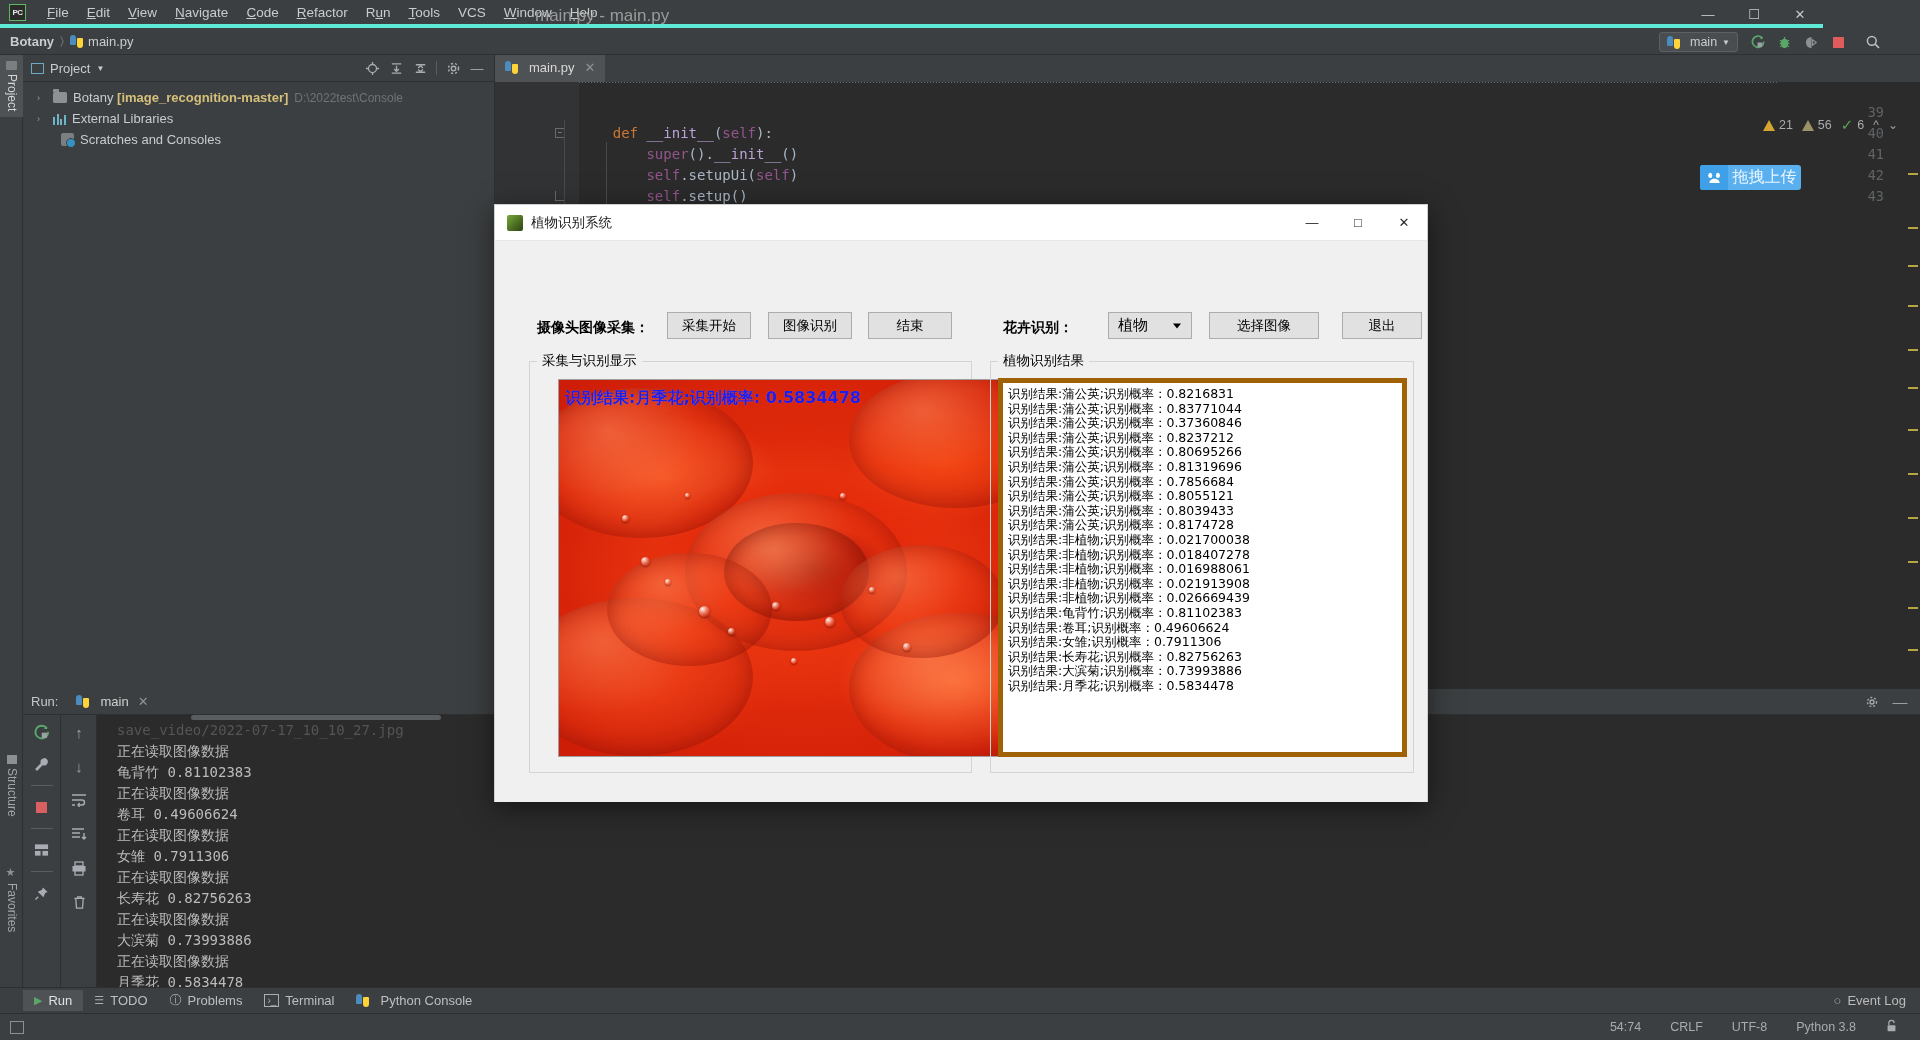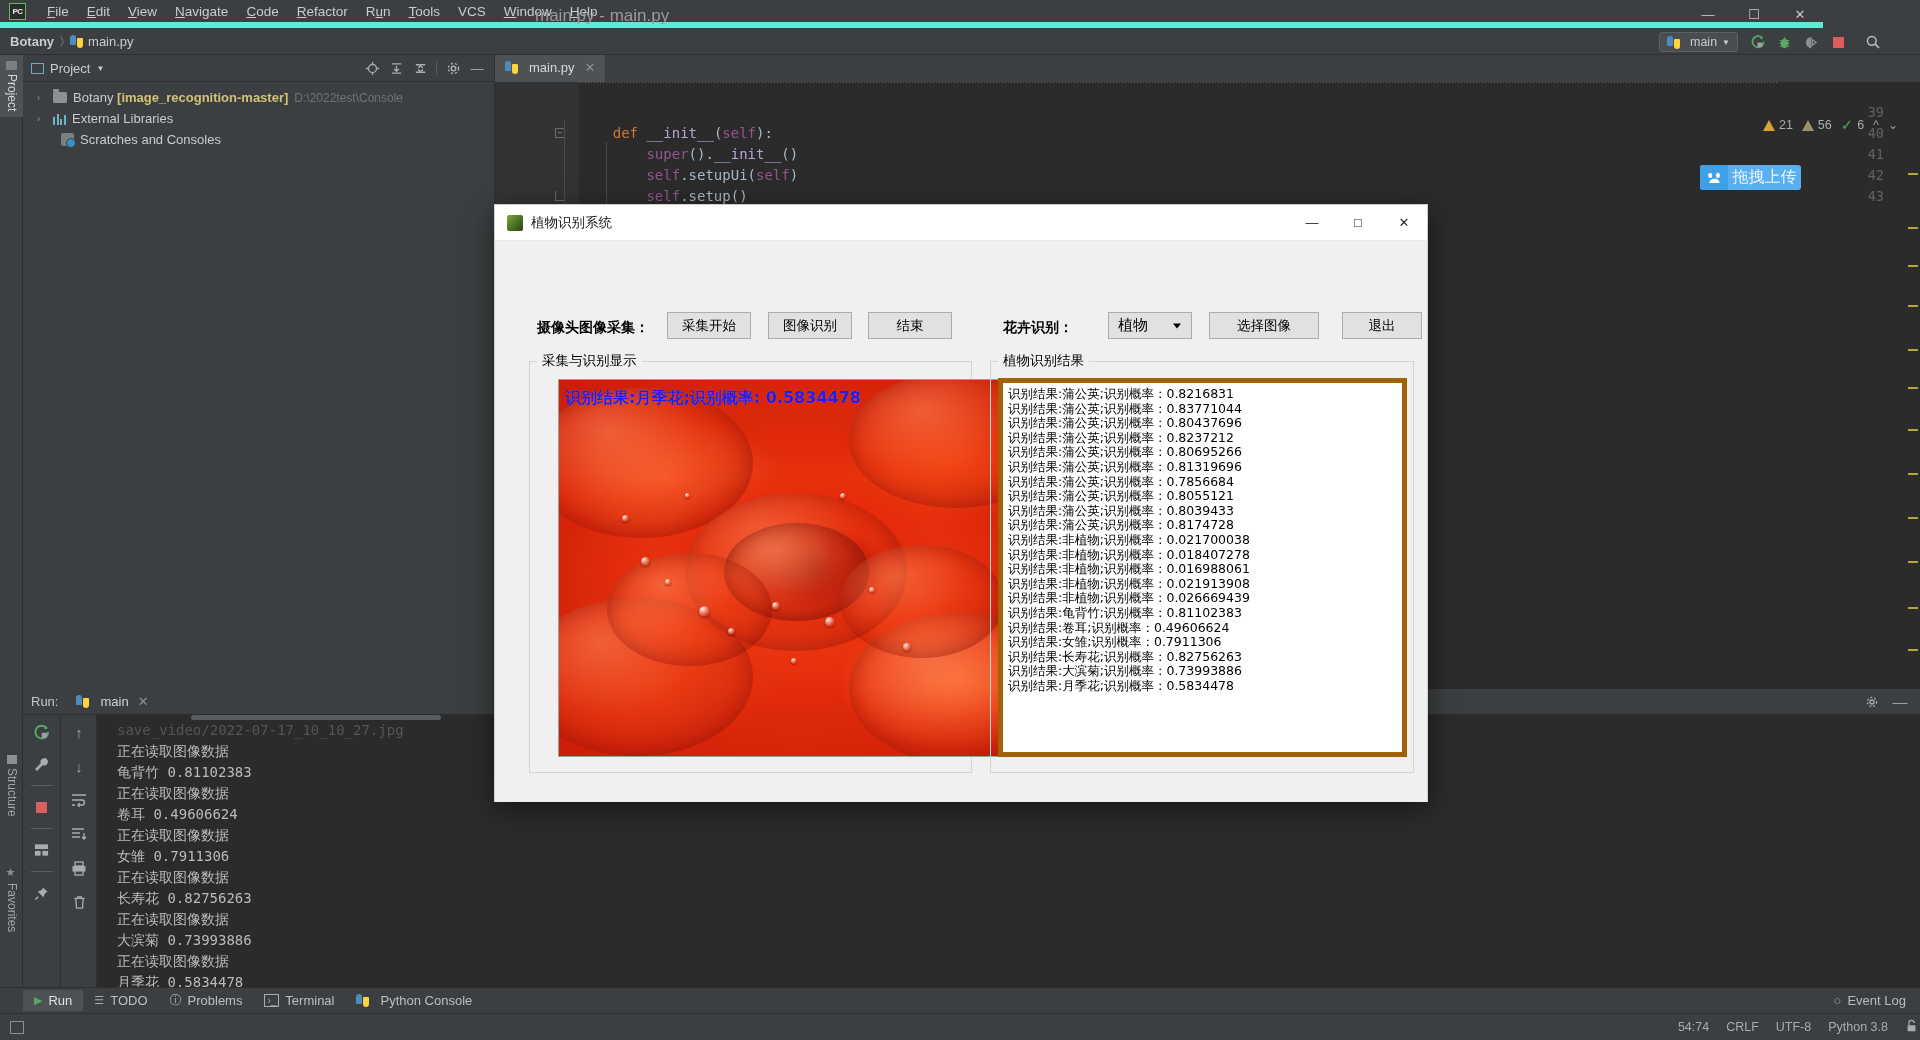--- a/index.html
+++ b/index.html
@@ -11,21 +11,21 @@
     font-size: 13px;
     color: #bbbbbb;
     -webkit-font-smoothing: antialiased;
   }
   .ide { position: relative; width: 1920px; height: 1040px; }
 
   
   .menubar {
     position: absolute; top: 0; left: 0; width: 1823px; height: 28px;
     background: #3c3f41; display: flex; align-items: center;
-    border-bottom: 6px solid #5eead4;
+    border-bottom: 4px solid #5eead4;
     text-align: right;
   }
   .pc-logo {
     width: 17px; height: 17px; margin-left: 9px; margin-right: 12px;
     background: #2b2b2b; border: 1.5px solid #5eb85e;
     color: #e8e8e8; font-size: 8px; font-weight: bold;
     display: flex; align-items: center; justify-content: center;
     letter-spacing: -0.5px;
   }
   .menu-item {
@@ -225,21 +225,21 @@
   .bb-item.active { background: #4e5254; color: #e0e0e0; }
   .bb-right { margin-left: auto; display:flex; align-items:center; gap:8px; padding-right:14px; }
 
   
   .statusbar {
     position: absolute; bottom: 0; left: 0; width: 1920px; height: 27px;
     background: #3c3f41; display: flex; align-items: center;
     border-top: 1px solid #2f2f2f; font-size: 12.5px; color: #a8acae;
   }
   .sb-left { margin-left: 10px; display:flex; align-items:center; }
-  .sb-right { margin-left: auto; display: flex; align-items: center; gap: 17px; padding-right: 2px; }
+  .sb-right { margin-left: auto; display: flex; align-items: center; gap: 29px; padding-right: 22px; }
 
   
   .dialog {
     position: absolute; left: 494px; top: 204px; width: 934px; height: 598px;
     background: #f0f0f0; border: 1px solid #cfcfcf;
     box-shadow: 0 6px 26px rgba(0,0,0,0.5);
     font-family: "Liberation Sans", "DejaVu Sans", sans-serif;
   }
   .dlg-title {
     height: 36px; background: #ffffff; display: flex; align-items: center;
@@ -738,21 +738,21 @@
         </div>
         <div class="ovl-text">识别结果:月季花;识别概率: 0.5834478</div>
       </div>
 
       <div class="groupbox" style="left:495px;top:120px;width:424px;height:412px;">
         <span class="gb-title">植物识别结果</span>
       </div>
       <div class="listbox" style="left:503px;top:137px;width:409px;height:379px;">
         <div class="lrow">识别结果:蒲公英;识别概率：0.8216831</div>
         <div class="lrow">识别结果:蒲公英;识别概率：0.83771044</div>
-        <div class="lrow">识别结果:蒲公英;识别概率：0.80437696</div>
+        <div class="lrow">识别结果:蒲公英;识别概率：0.37360846</div>
         <div class="lrow">识别结果:蒲公英;识别概率：0.8237212</div>
         <div class="lrow">识别结果:蒲公英;识别概率：0.80695266</div>
         <div class="lrow">识别结果:蒲公英;识别概率：0.81319696</div>
         <div class="lrow">识别结果:蒲公英;识别概率：0.7856684</div>
         <div class="lrow">识别结果:蒲公英;识别概率：0.8055121</div>
         <div class="lrow">识别结果:蒲公英;识别概率：0.8039433</div>
         <div class="lrow">识别结果:蒲公英;识别概率：0.8174728</div>
         <div class="lrow">识别结果:非植物;识别概率：0.021700038</div>
         <div class="lrow">识别结果:非植物;识别概率：0.018407278</div>
         <div class="lrow">识别结果:非植物;识别概率：0.016988061</div>

